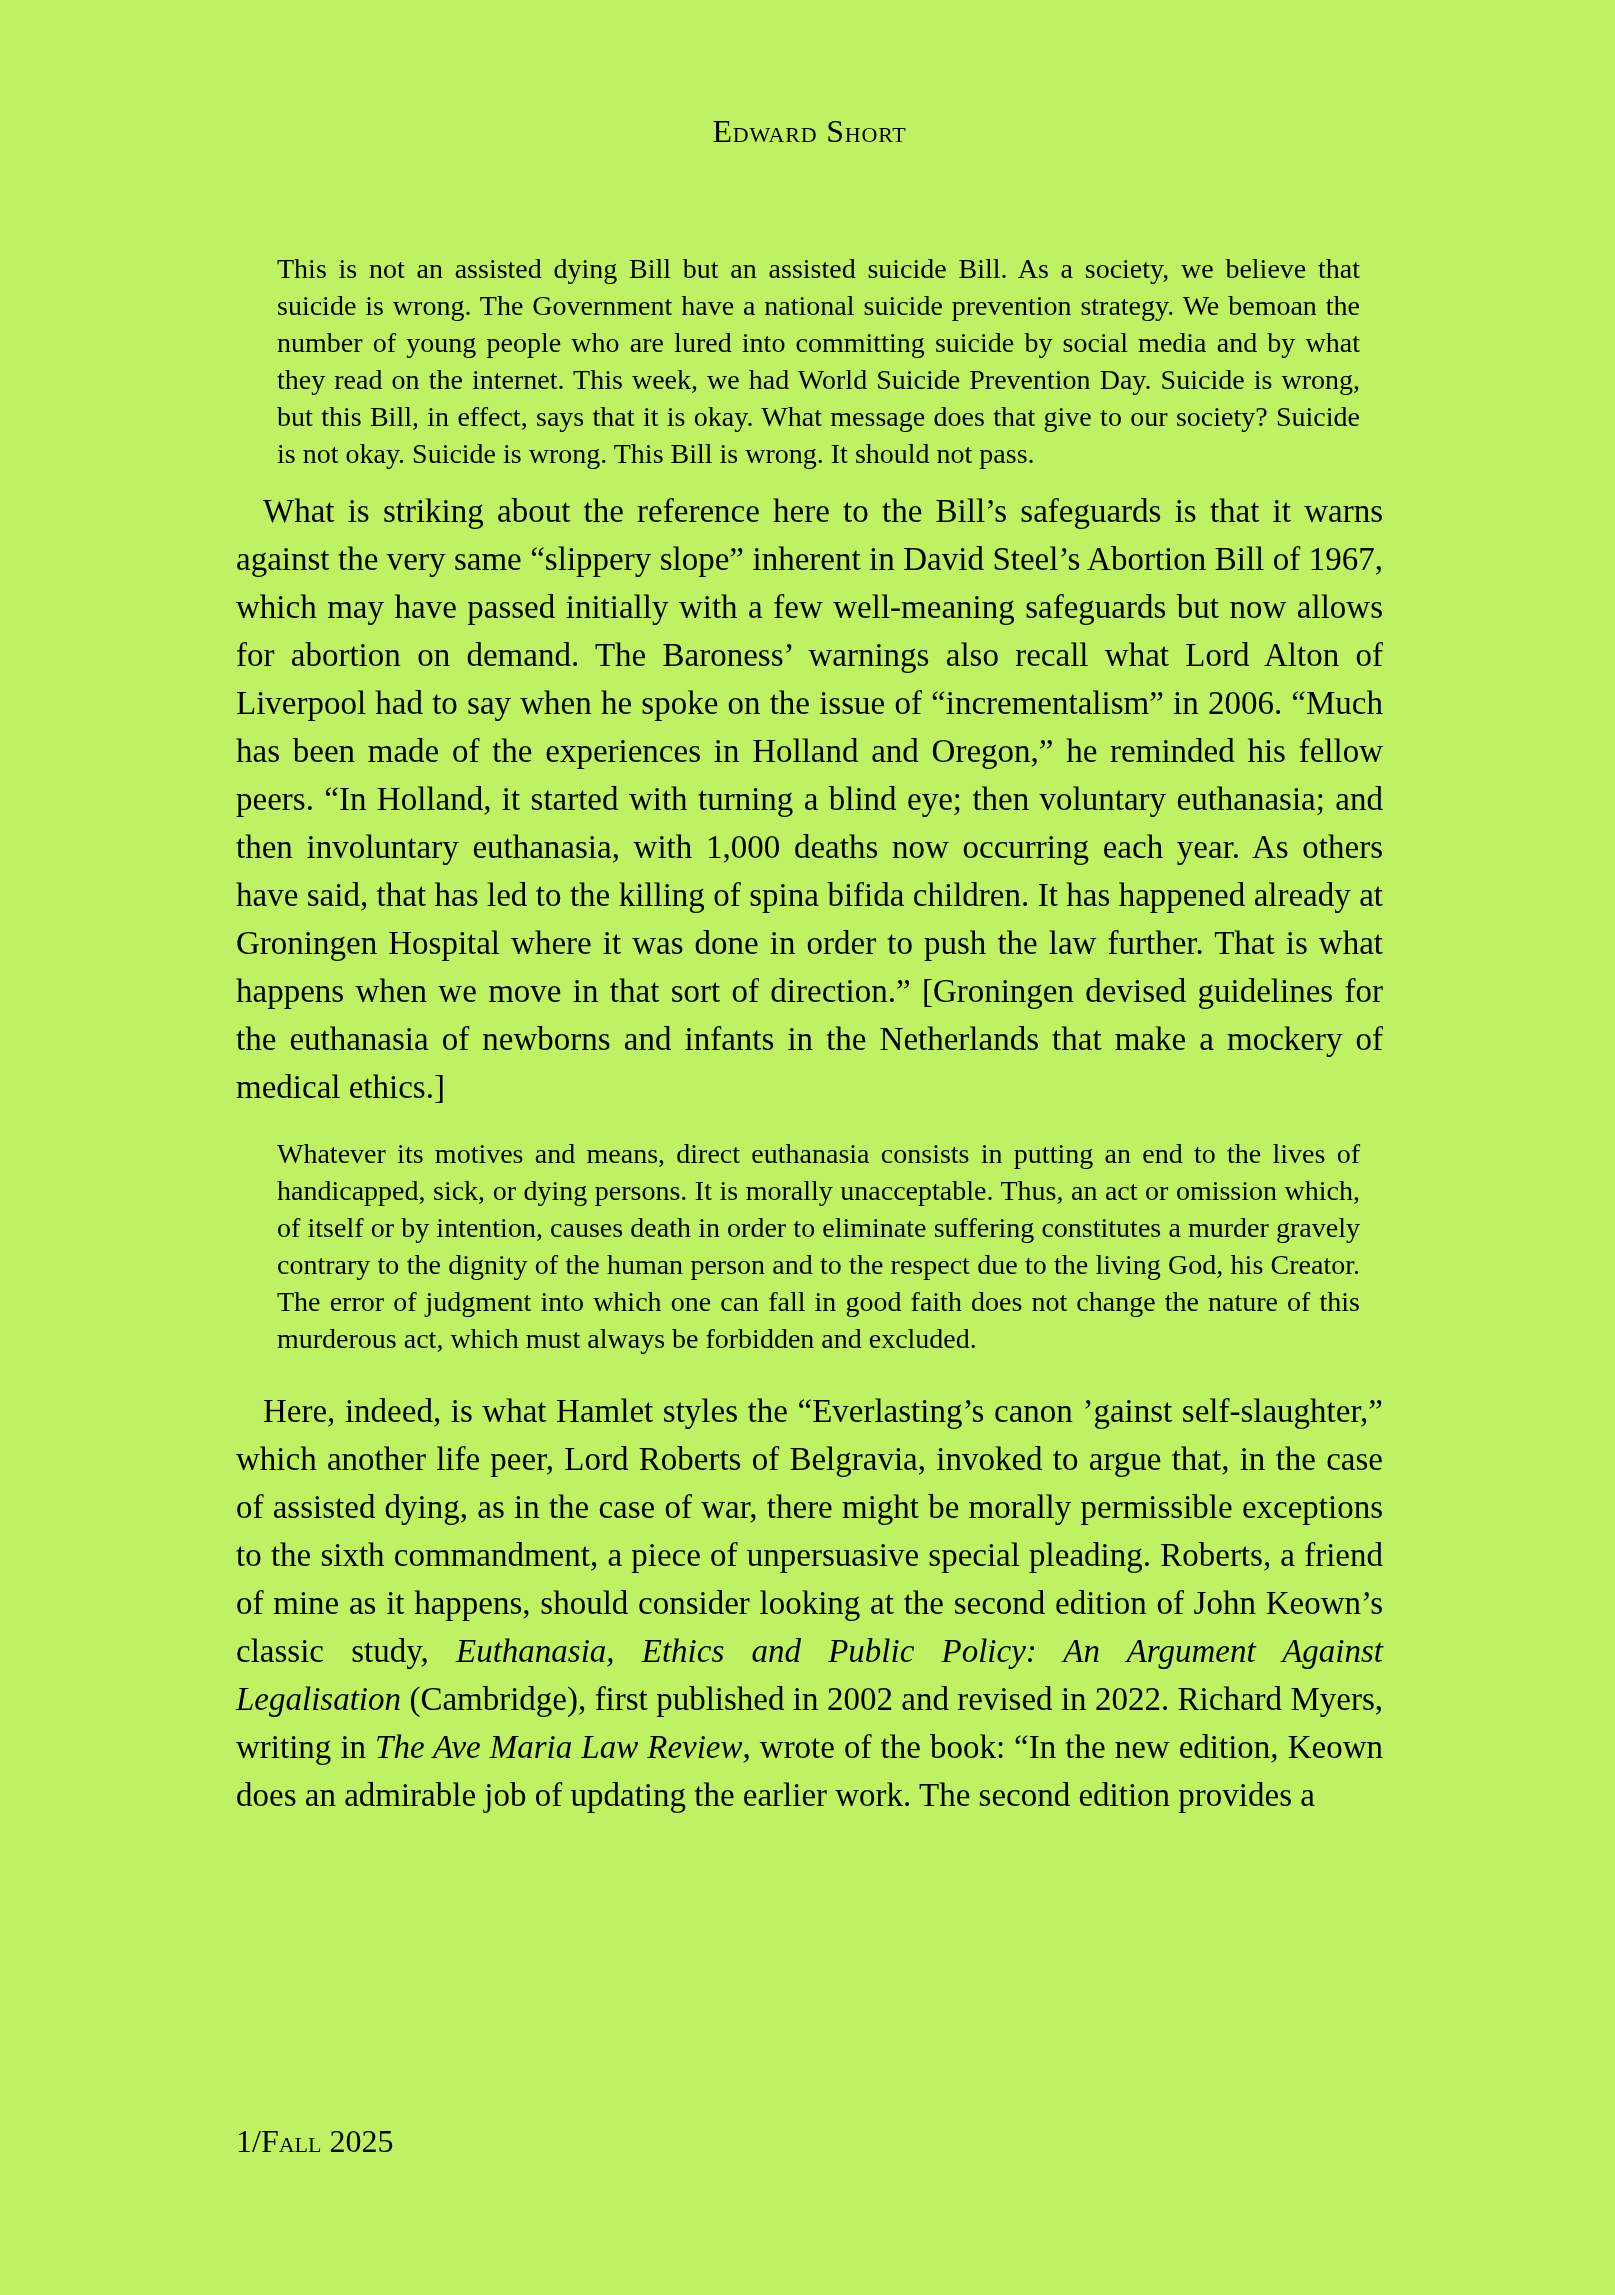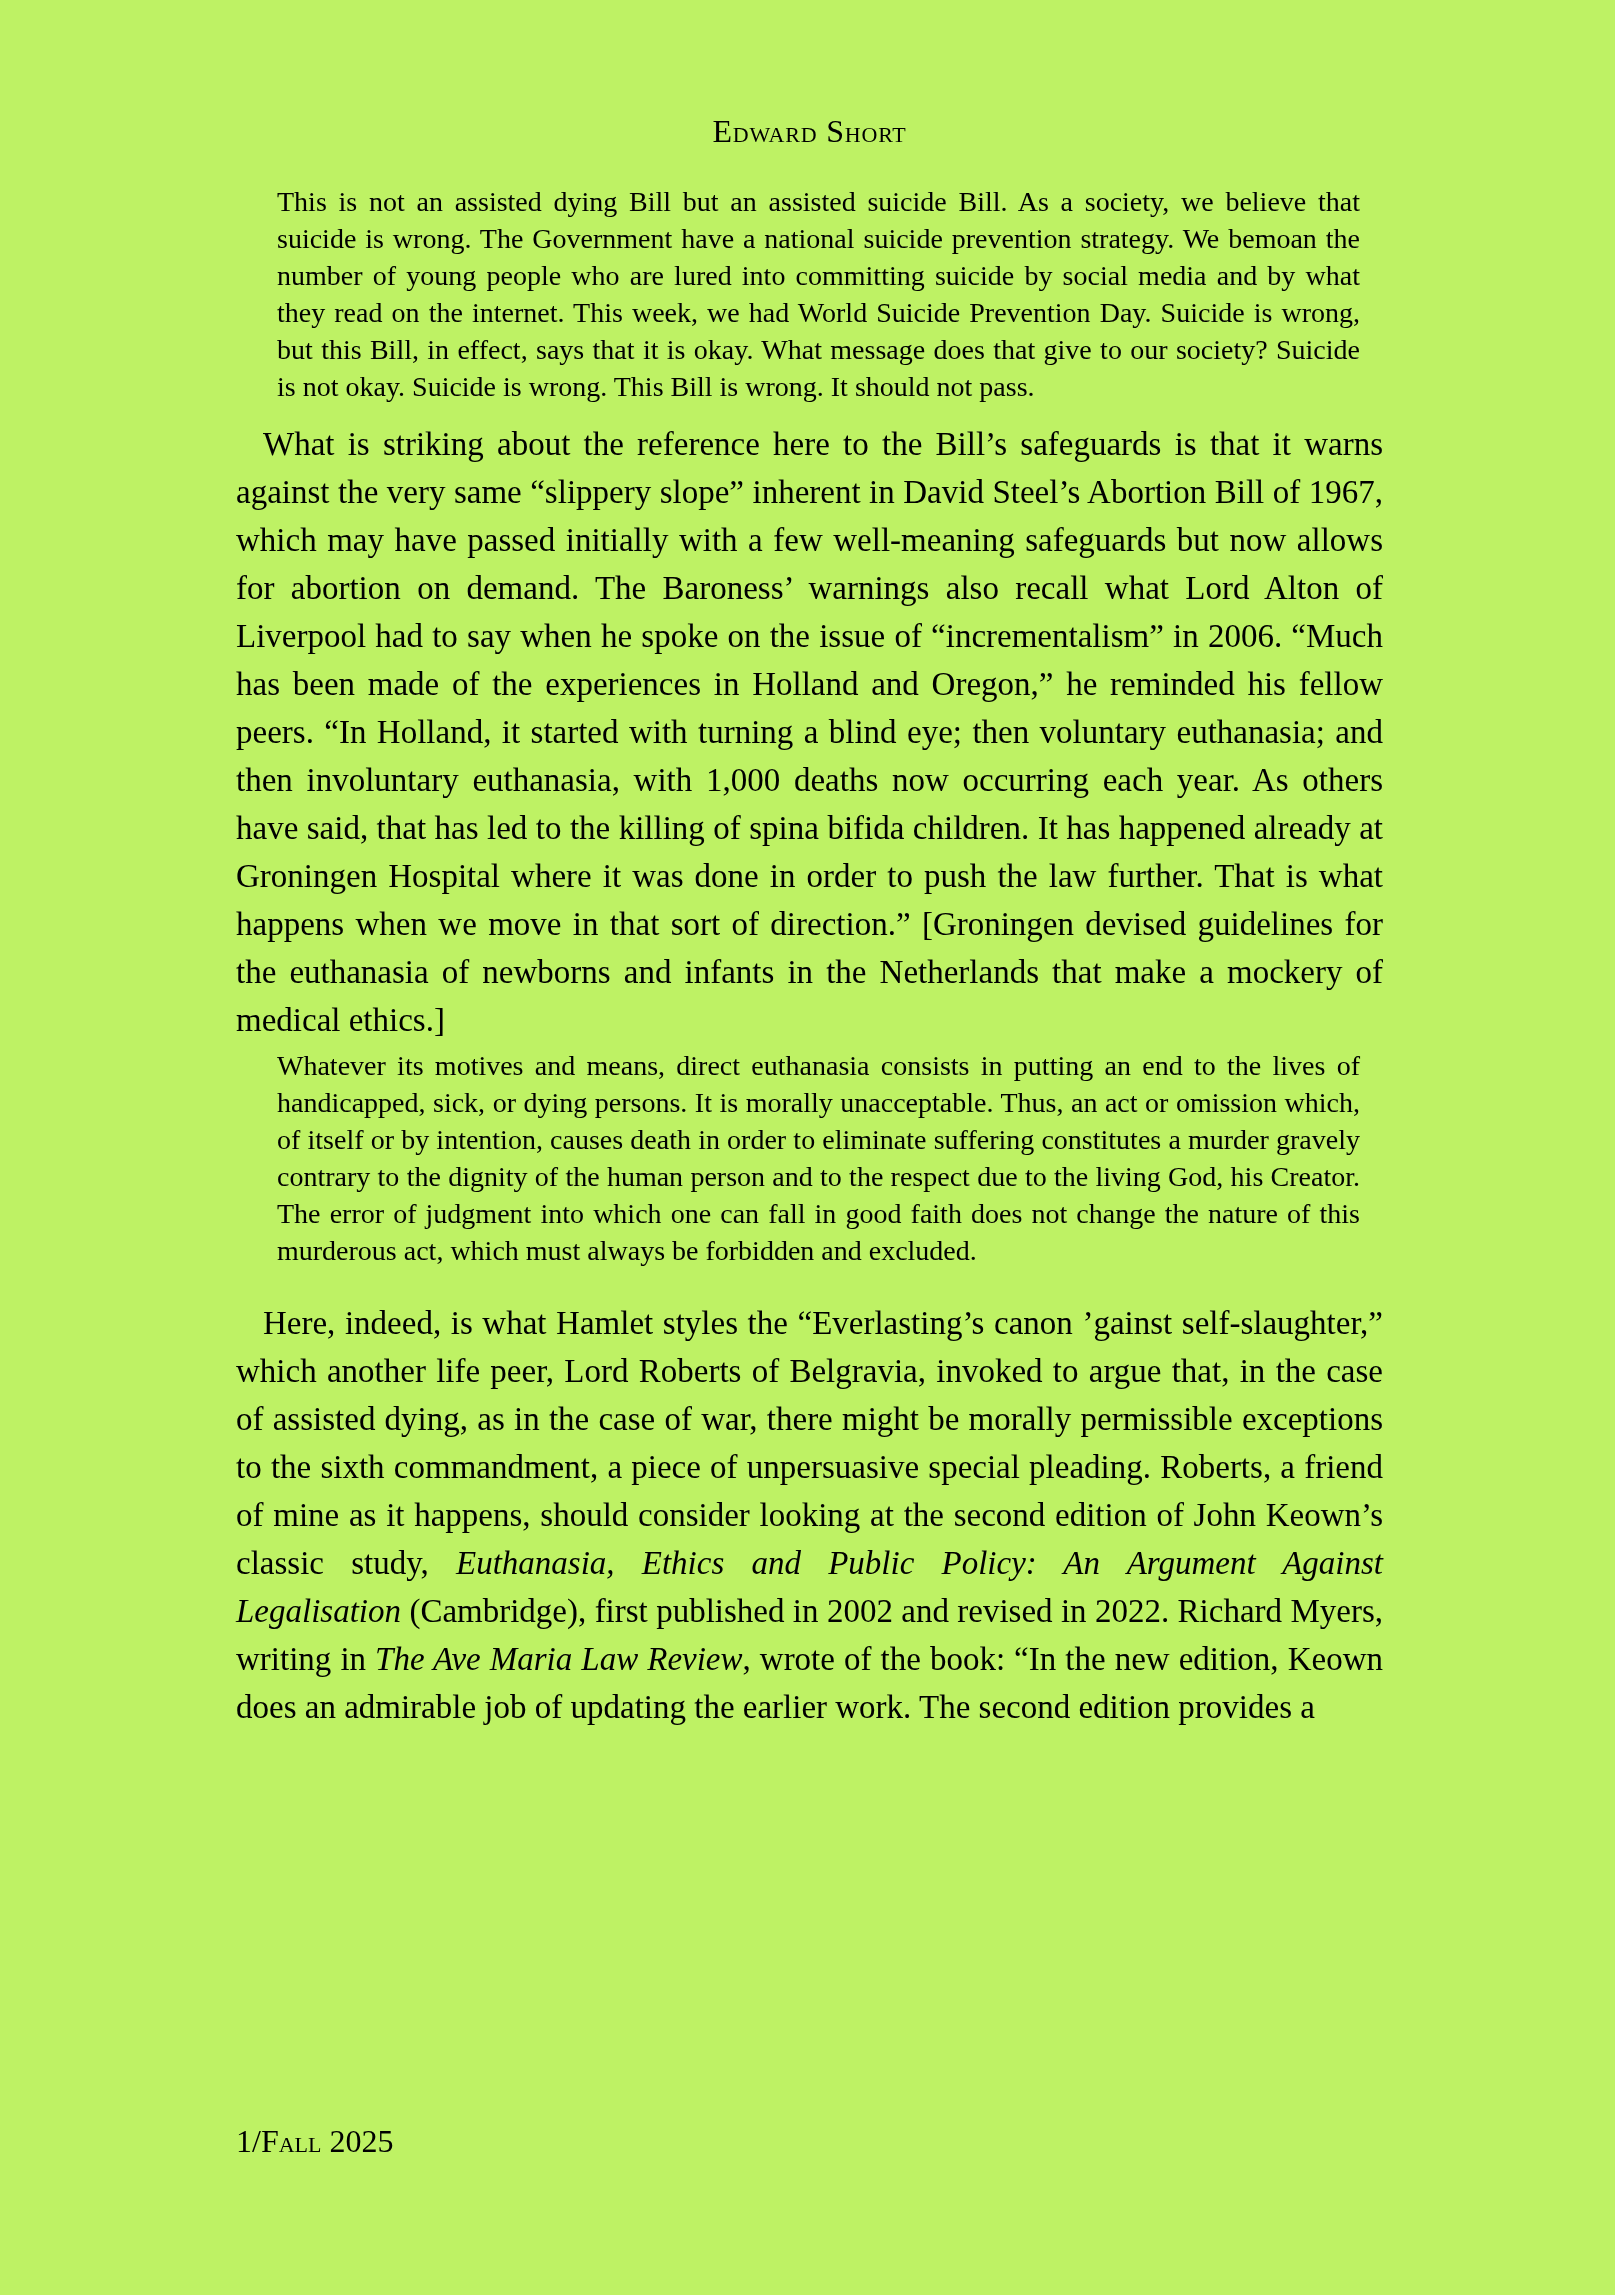--- a/index.html
+++ b/index.html
@@ -30,22 +30,22 @@
     font-weight: normal;
     font-variant: small-caps;
     letter-spacing: 0.8px;
   }
   .bq {
     margin: 0 23px 0 41px;
     font-size: 28px;
     line-height: 37px;
     text-align: justify;
   }
-  .bq-1 { margin-top: 34px; }
-  .bq-2 { margin-top: 3px; }
+  .bq-1 { margin-top: 101px; }
+  .bq-2 { margin-top: 24px; }
   .para {
     margin: 0;
     font-size: 33px;
     line-height: 48px;
     text-align: justify;
     text-indent: 27px;
   }
   .para-1 { margin-top: 15px; }
   .para-3 { margin-top: 30px; }
   .para em { font-style: italic; }

